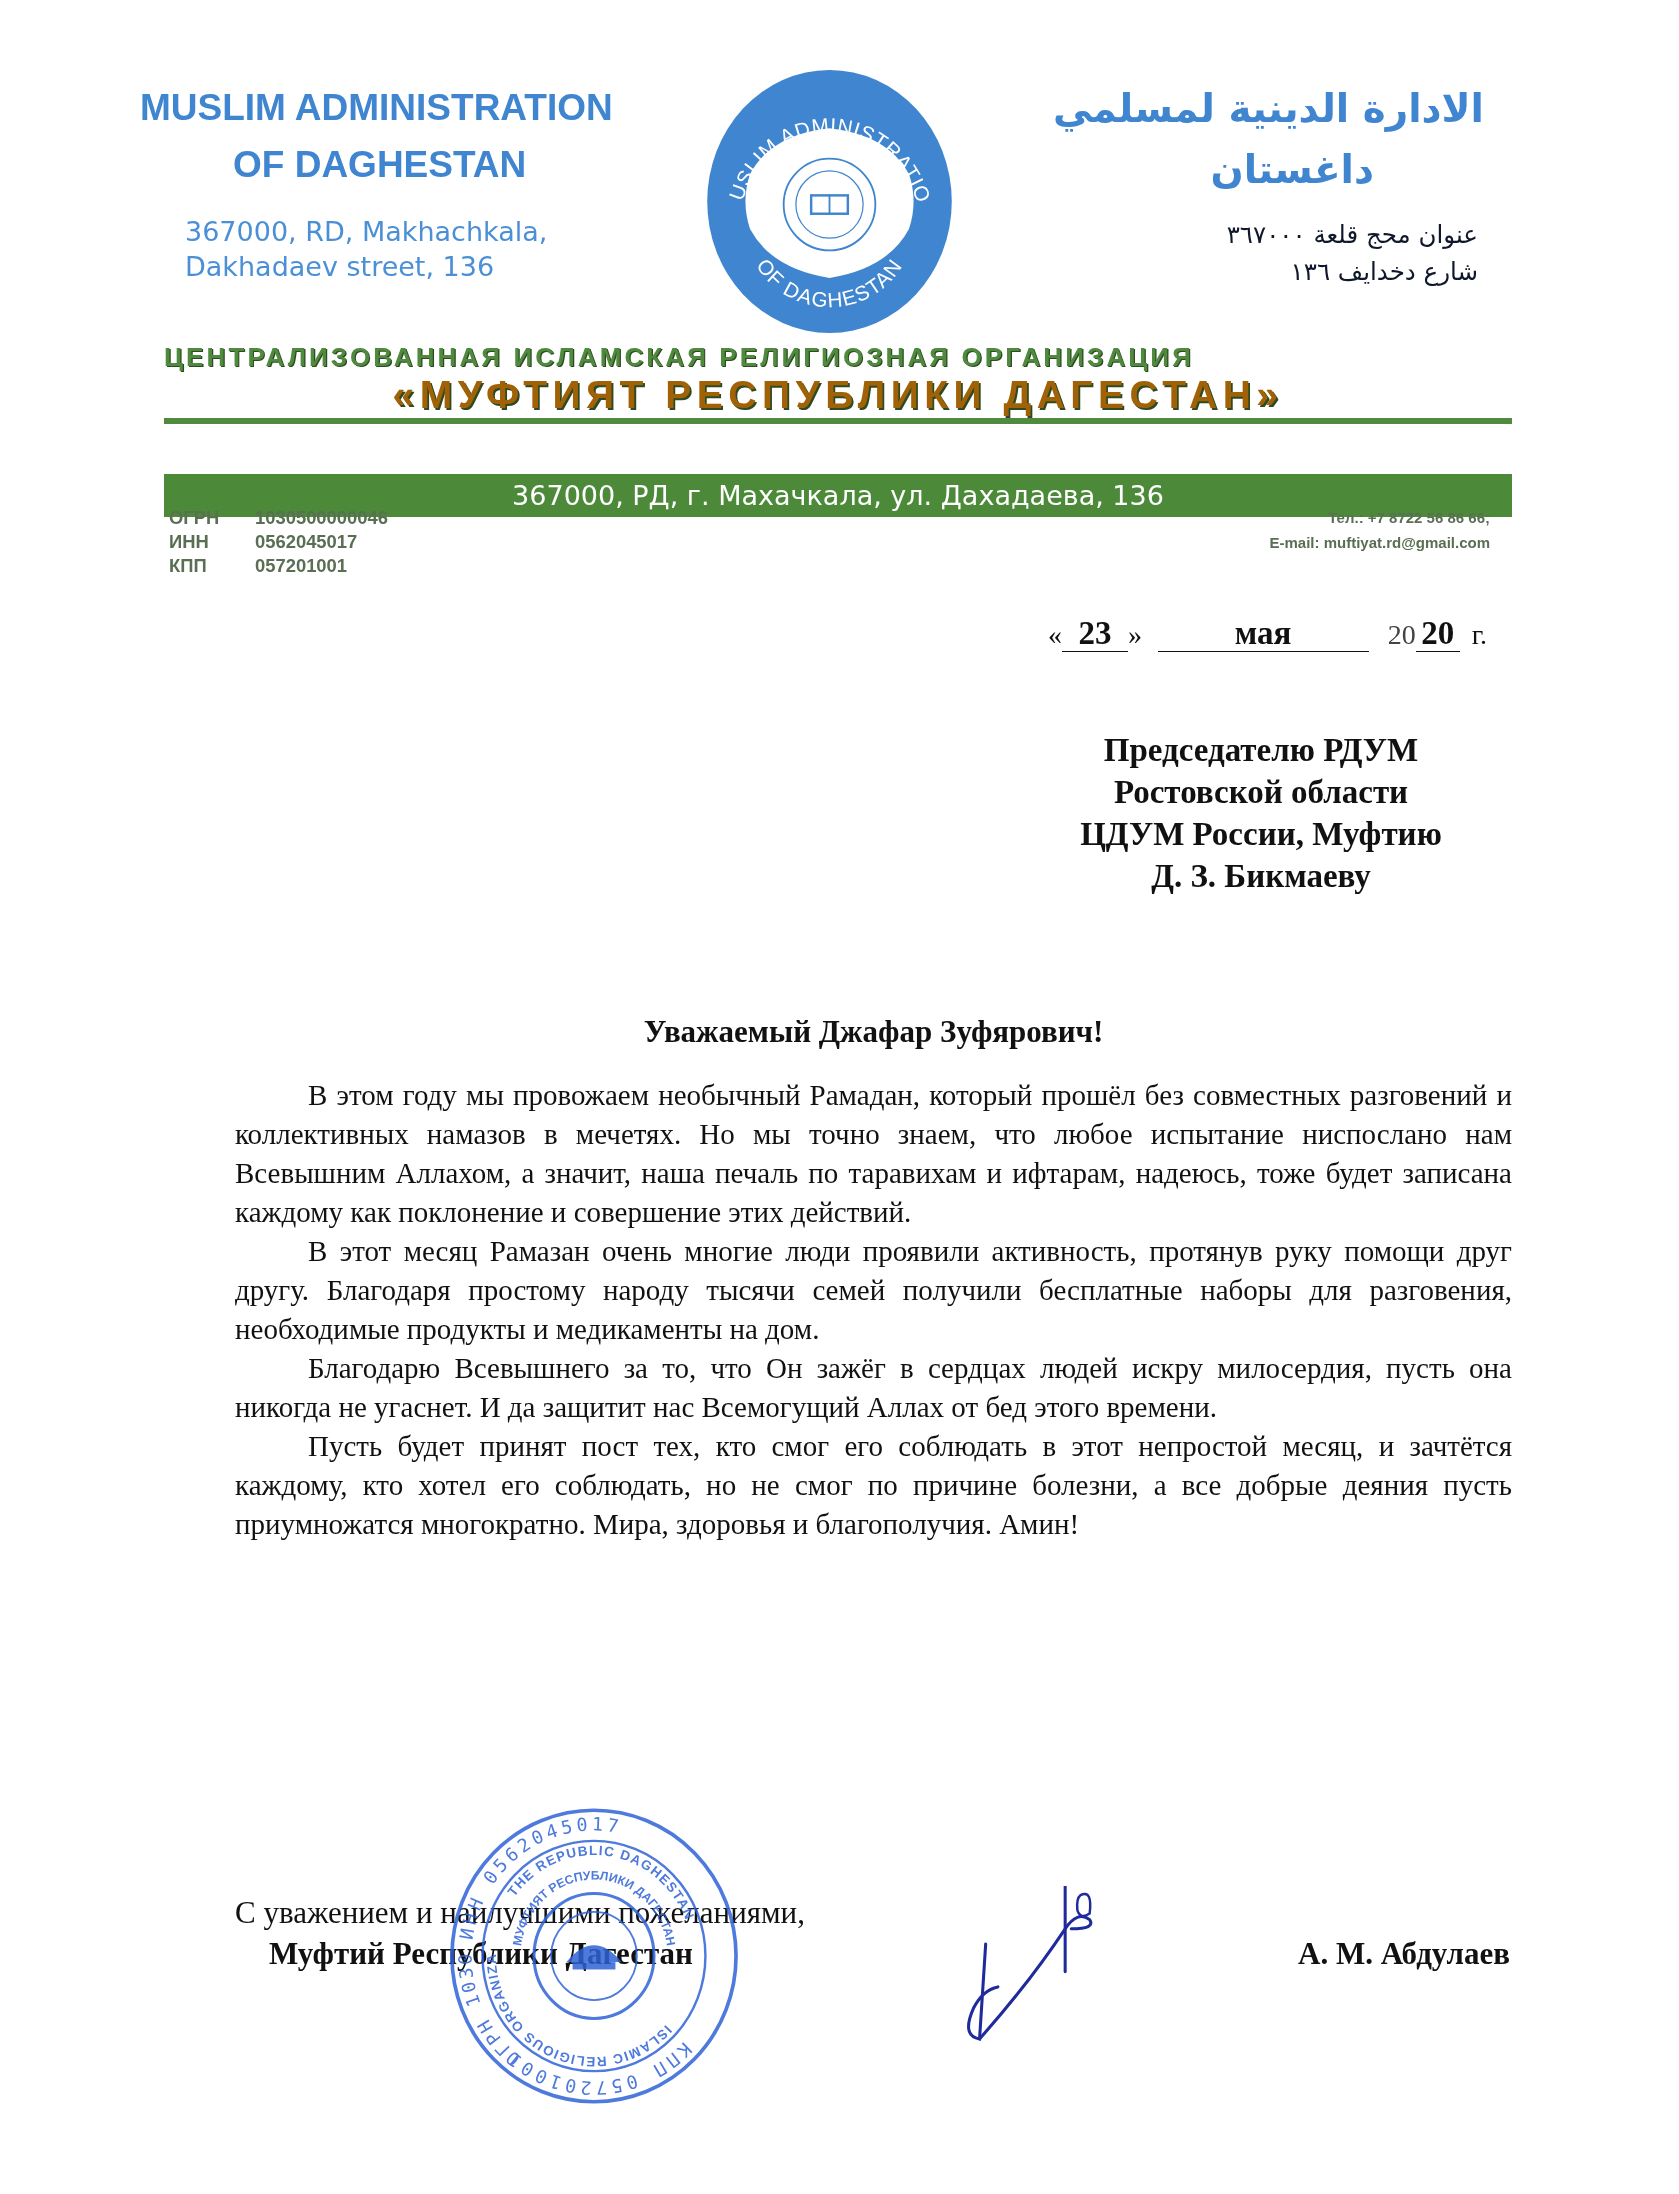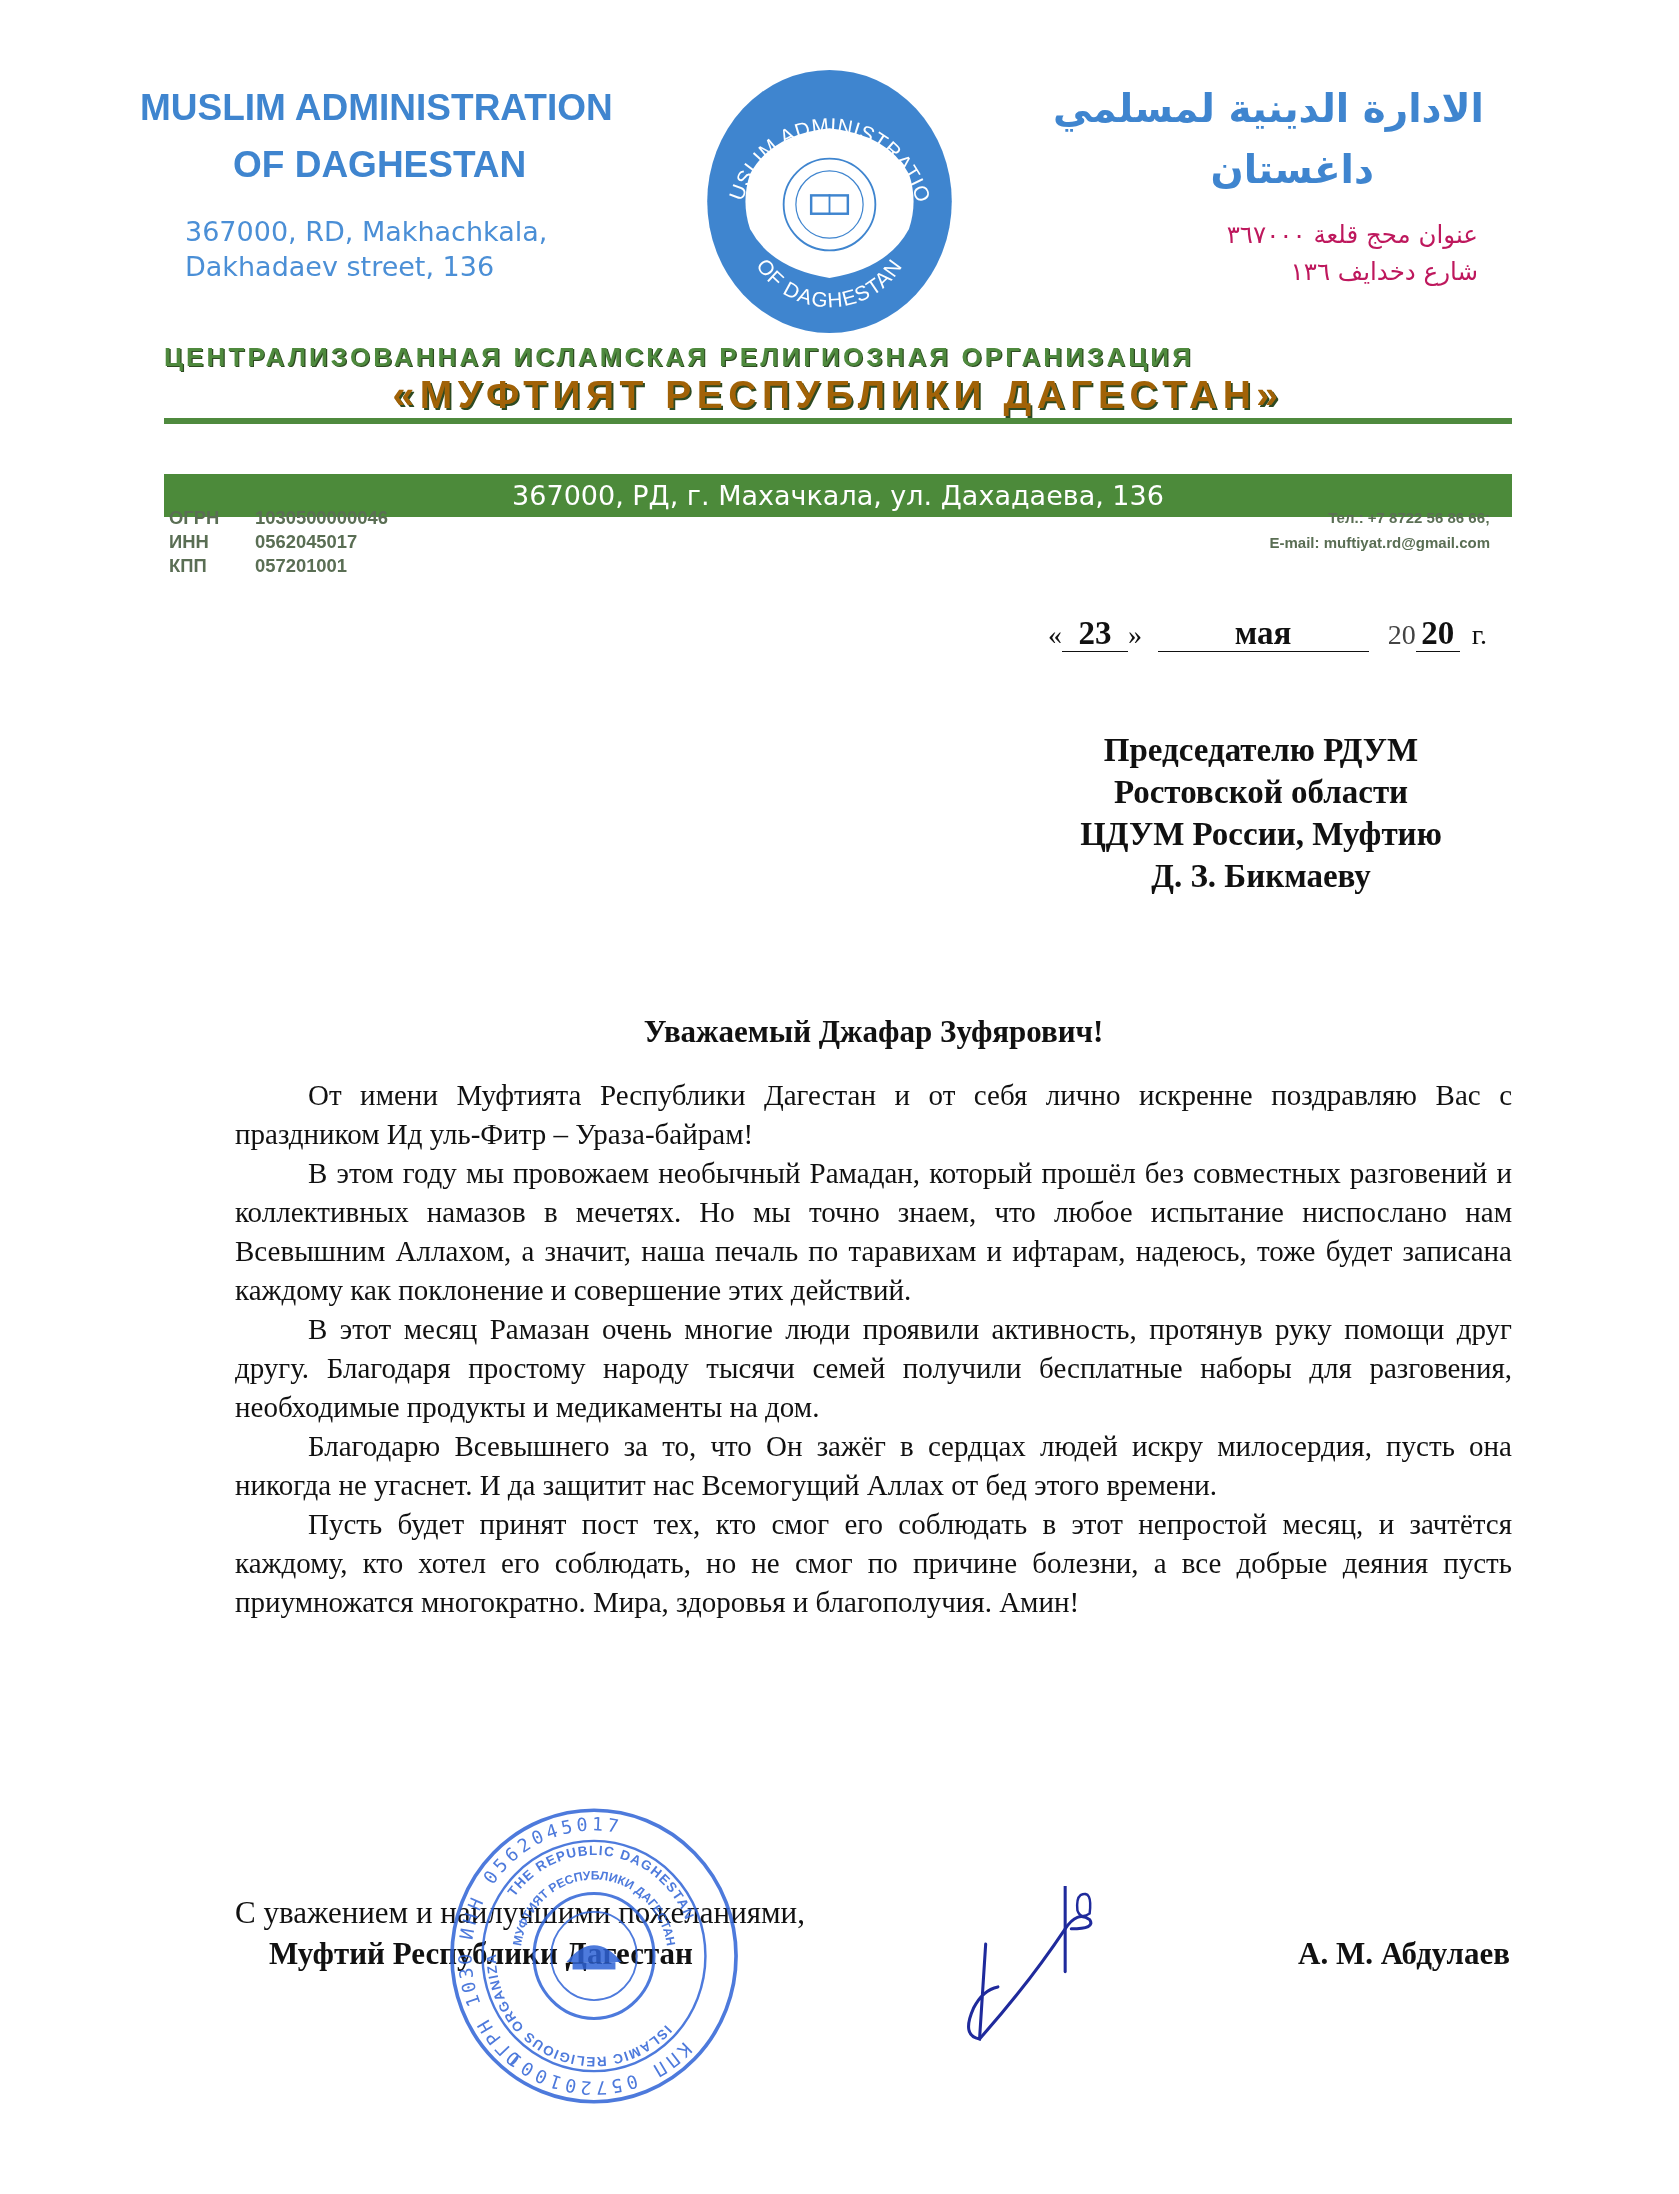--- a/index.html
+++ b/index.html
@@ -1,21 +1,21 @@
 <!DOCTYPE html>
 <html style="font-size:9.8px"><head>
 <meta charset="utf-8">
 <style>
   html, body { margin:0; padding:0; background:#ffffff; }
   body { width:1680px; height:2194px; position:relative; overflow:hidden; font-family:"Liberation Serif", serif; color:#111; }
   .abs { position:absolute; }
   .en-title { font-family:"Liberation Sans", sans-serif; font-weight:bold; color:#3f85cf; font-size:37px; letter-spacing:0px; white-space:nowrap; }
   .en-addr { font-family:"DejaVu Sans", sans-serif; color:#4b8fd6; font-size:27px; white-space:nowrap; }
   .ar-title { font-family:"DejaVu Sans", sans-serif; font-weight:bold; color:#3f85cf; font-size:39px; direction:rtl; white-space:nowrap; }
-  .ar-addr { font-family:"DejaVu Sans", sans-serif; color:#be185d; font-size:24.5px; direction:rtl; white-space:nowrap; text-align:right; }
+  .ar-addr { font-family:"DejaVu Sans", sans-serif; color:#0f172a; font-size:24.5px; direction:rtl; white-space:nowrap; text-align:right; }
   .ru-org1 { font-family:"Liberation Sans", sans-serif; font-weight:bold; color:#4f8a3e; font-size:26px; letter-spacing:3.1px; text-align:left; white-space:nowrap; text-shadow:1.2px 1.2px 0 #2d4a22; }
   .ru-org2 { font-family:"Liberation Sans", sans-serif; font-weight:bold; color:#a16207; font-size:39px; letter-spacing:5.5px; text-align:center; white-space:nowrap; text-shadow:1.8px 1.8px 0 #2d4a22; }
   .green-line { background:#4f8a3e; }
   .green-bar { background:#4c8a3a; color:#ffffff; font-family:"DejaVu Sans", sans-serif; font-size:27px; display:flex; align-items:center; justify-content:center;margin-top:44px; }
   .reg { font-family:"Liberation Sans", sans-serif; font-weight:bold; color:#5a6e54; font-size:18.4px; }
   .reg .lbl { display:inline-block; width:86px; }
   .contact { font-family:"Liberation Sans", sans-serif; font-weight:bold; color:#5a6e54; font-size:15px; text-align:right; line-height:24.5px; }
   .date { font-family:"Liberation Serif", serif; font-size:28px; white-space:nowrap; }
   .date .fill { display:inline-block; border-bottom:1.8px solid #111; text-align:center; font-weight:bold; font-size:33px; line-height:36px; }
   .addressee { font-weight:bold; font-size:33px; text-align:center; line-height:42px; }
@@ -83,21 +83,20 @@
 <div class="abs addressee" style="left:1010px; width:502px; top:729px;">
   <div>Председателю РДУМ</div>
   <div>Ростовской области</div>
   <div>ЦДУМ России, Муфтию</div>
   <div>Д. З. Бикмаеву</div>
 </div>
 
 <div class="abs salutation" style="left:235px; width:1277px; top:1014px;">Уважаемый Джафар Зуфярович!</div>
 
 <div class="abs body-text" style="left:235px; width:1277px; top:1076px;">
-  <p>От имени Муфтията Республики Дагестан и от себя лично искренне поздравляю Вас с праздником Ид уль-Фитр – Ураза-байрам!</p>
   <p>В этом году мы провожаем необычный Рамадан, который прошёл без совместных разговений и коллективных намазов в мечетях. Но мы точно знаем, что любое испытание ниспослано нам Всевышним Аллахом, а значит, наша печаль по таравихам и ифтарам, надеюсь, тоже будет записана каждому как поклонение и совершение этих действий.</p>
   <p>В этот месяц Рамазан очень многие люди проявили активность, протянув руку помощи друг другу. Благодаря простому народу тысячи семей получили бесплатные наборы для разговения, необходимые продукты и медикаменты на дом.</p>
   <p>Благодарю Всевышнего за то, что Он зажёг в сердцах людей искру милосердия, пусть она никогда не угаснет. И да защитит нас Всемогущий Аллах от бед этого времени.</p>
   <p>Пусть будет принят пост тех, кто смог его соблюдать в этот непростой месяц, и зачтётся каждому, кто хотел его соблюдать, но не смог по причине болезни, а все добрые деяния пусть приумножатся многократно. Мира, здоровья и благополучия. Амин!</p>
 </div>
 
 <div class="abs closing" style="left:235px; top:1895px;">С уважением и наилучшими пожеланиями,</div>
 <div class="abs closing-b" style="left:235px; top:1936px;margin-left:34px;">Муфтий Республики Дагестан</div>
 <div class="abs closing-b" style="right:170px; top:1936px;">А. М. Абдулаев</div>
 

